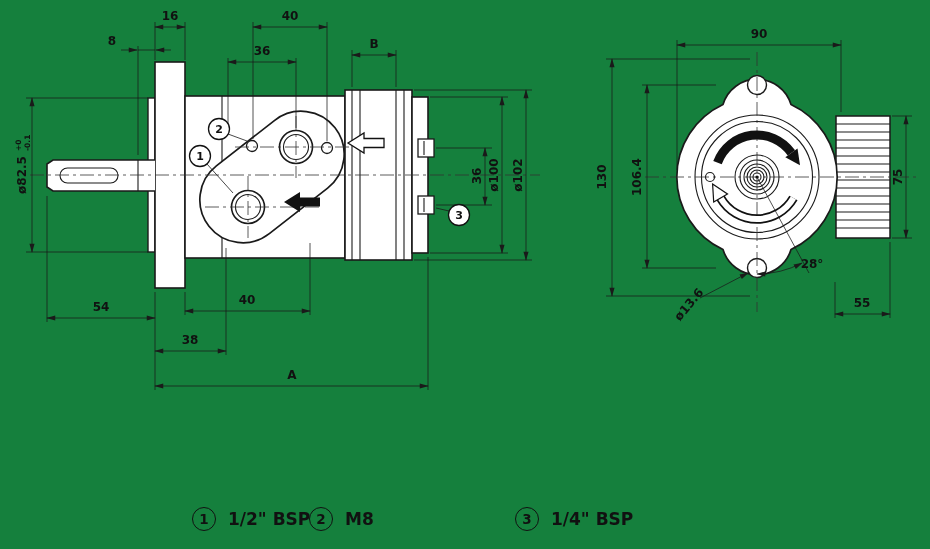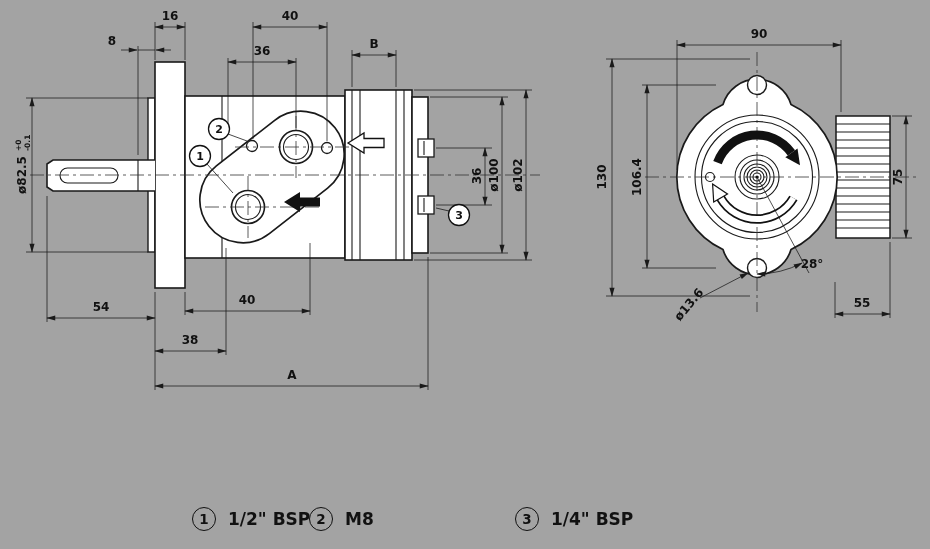--- a/index.html
+++ b/index.html
@@ -1,16 +1,16 @@
 <!DOCTYPE html>
 <html><head>
 <meta charset="utf-8">
 <style>
   html,body{margin:0;padding:0;background:#fff;}
-  .stage{position:relative;width:930px;height:549px;background:#a3a3a3;overflow:hidden;
+  .stage{position:relative;width:930px;height:549px;background:#15803d;overflow:hidden;
          font-family:"DejaVu Sans",sans-serif;text-align:right;}
   svg{position:absolute;left:0;top:0;}
   .ol{stroke:#1a1a1a;fill:#fff;}
   .thin{stroke:#1a1a1a;fill:none;stroke-width:1.1;}
   .dim line,.dim path{stroke:#1a1a1a;stroke-width:.75;fill:none;}
   .cl path,.cl line{stroke:#333;stroke-width:.8;fill:none;stroke-dasharray:14 4 3 4;}
   .dimtxt{font:bold 12px "DejaVu Sans",sans-serif;fill:#111;text-anchor:middle;}
   .toltxt{font:bold 7.5px "DejaVu Sans",sans-serif;fill:#111;}
   .callout circle{fill:#fff;stroke:#111;stroke-width:1.3;}
   .callout text{font:bold 11px "DejaVu Sans",sans-serif;fill:#111;text-anchor:middle;}

